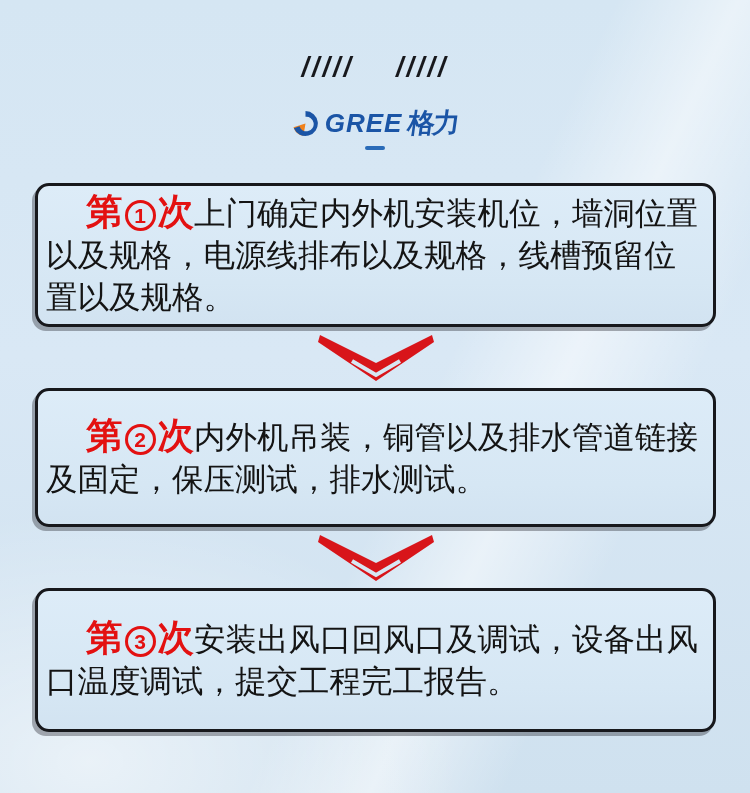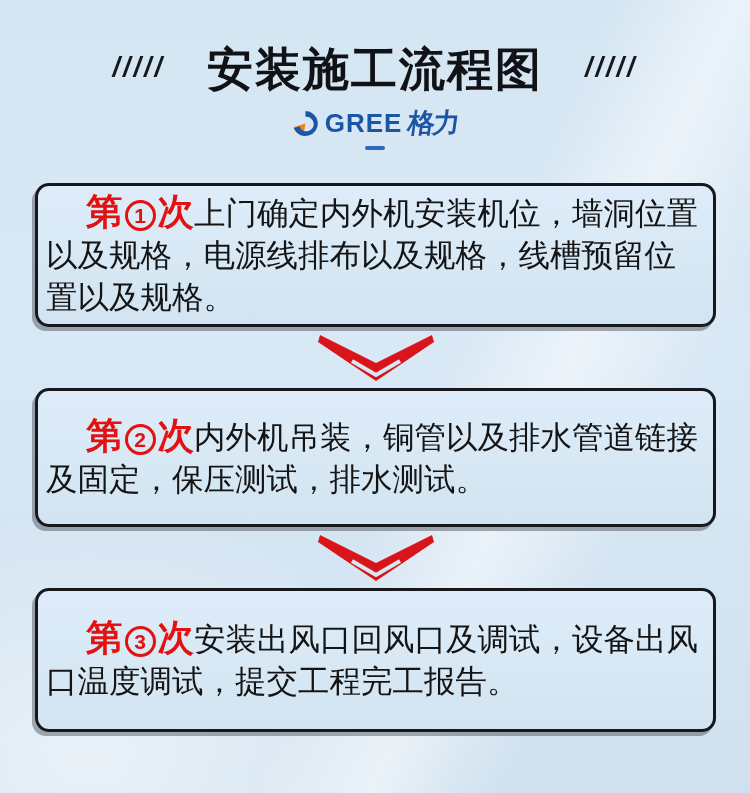--- a/index.html
+++ b/index.html
@@ -31,21 +31,21 @@
     color: #111216; letter-spacing: 2px; line-height: 1.1;
   }
 
   
   .logo {
     display: flex; align-items: center; justify-content: center;
     gap: 6px; margin-top: 6px; height: 38px;
   }
   .logo-icon { width: 27px; height: 27px; display: inline-block; }
   .logo-text {
-    color: #1b55a6; font-weight: 800; 
+    color: #1b55a6; font-weight: 800; font-style: italic;
     font-size: 26px; letter-spacing: 1px;
   }
   .logo-cn {
     color: #1b55a6; font-weight: 700; font-size: 27px;
     transform: skewX(-8deg); letter-spacing: -2px;
   }
   .logo-dash {
     width: 20px; height: 4px; border-radius: 2px;
     background: #2a6bb8; margin: 4px auto 0 auto;
   }
@@ -87,21 +87,20 @@
   }
   .arrow svg { display: block; }
 </style>
 </head>
 <body>
 
 <div class="canvas">
 
   <div class="header">
     <span class="slashes">/////</span>
-    <h1 class="title">安装施工流程图</h1>
     <span class="slashes">/////</span>
   </div>
 
   <div class="logo">
     <span class="logo-icon">
       <svg width="27" height="27" viewBox="0 0 26 26" aria-hidden="true">
         <path d="M13,13 L1.4,16.6 A12,12 0 0 0 11,24.9 Z" fill="#f0821c"></path>
         <path d="M13,1 A12,12 0 1 1 1.8,17.6 L7.2,15.6 A7,7 0 1 0 13,6.6 Z" fill="#1b55a6"></path>
       </svg>
     </span>

